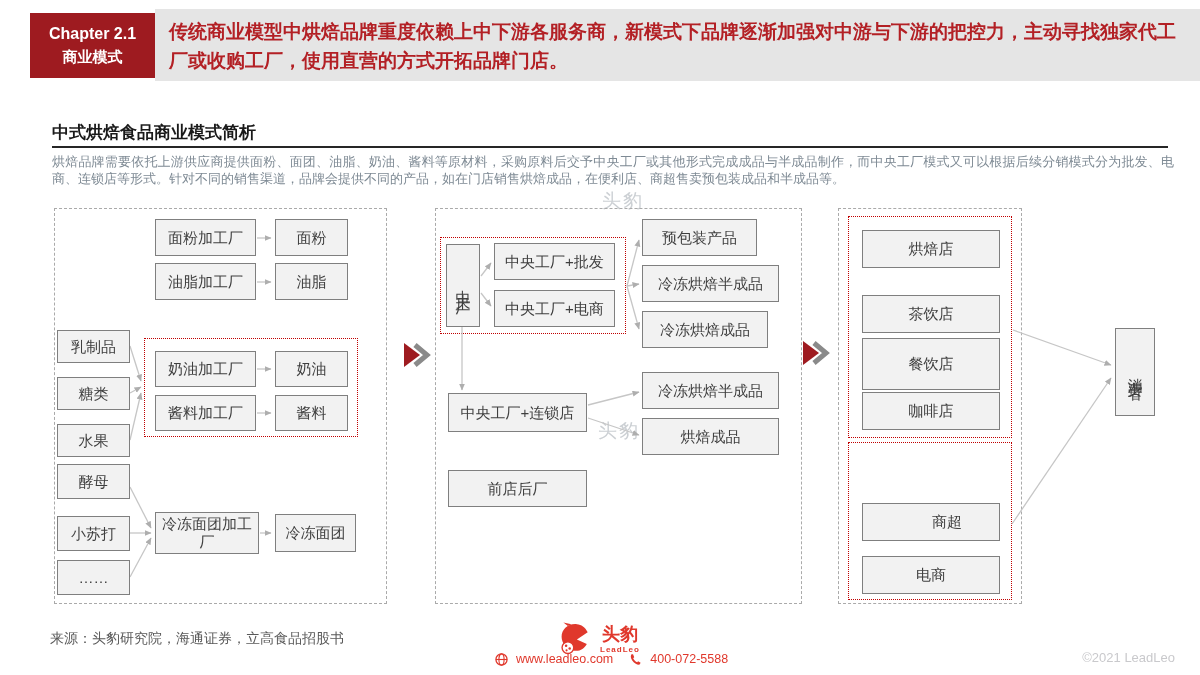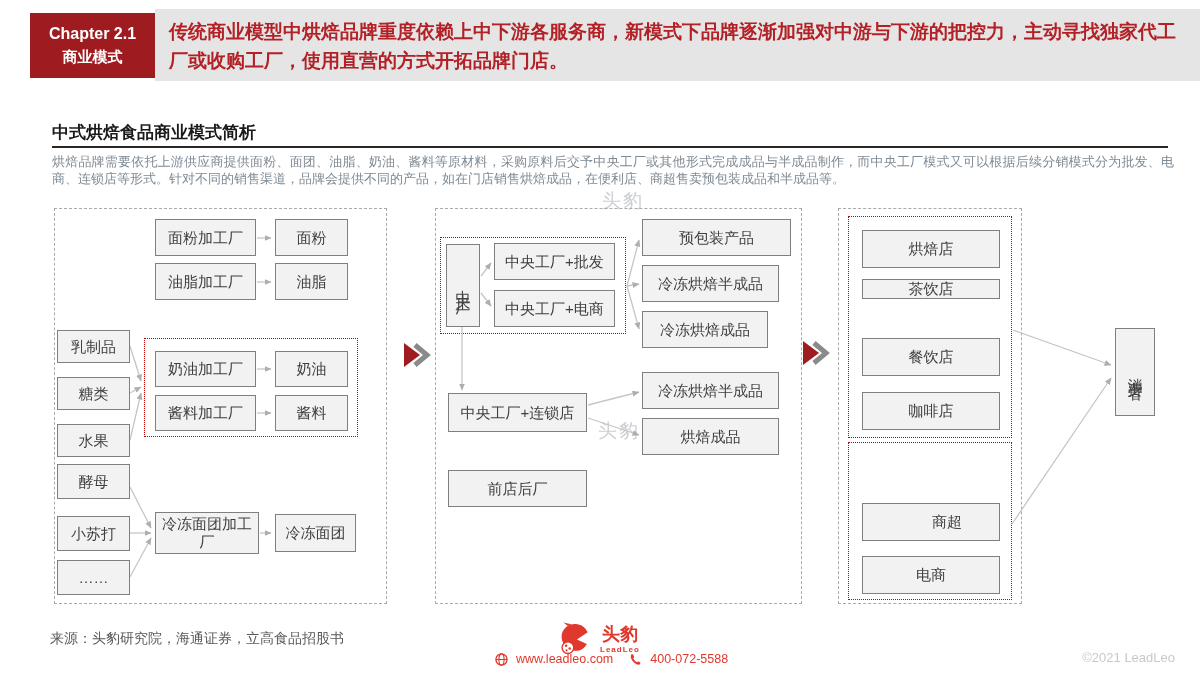--- a/index.html
+++ b/index.html
@@ -131,31 +131,31 @@
 
   <div class="node" style="left:45px;top:464px;width:73px;height:35px;">酵母</div>
   <div class="node" style="left:45px;top:516px;width:73px;height:35px;">小苏打</div>
   <div class="node" style="left:45px;top:560px;width:73px;height:35px;">……</div>
   <div class="node" style="left:143px;top:512px;width:104px;height:42px;padding:0 6px;">冷冻面团加工厂</div>
   <div class="node" style="left:263px;top:514px;width:81px;height:38px;">冷冻面团</div>
 
   <div class="node vert" style="left:434px;top:244px;width:34px;height:83px;">中央工厂</div>
   <div class="node" style="left:482px;top:243px;width:121px;height:37px;">中央工厂+批发</div>
   <div class="node" style="left:482px;top:290px;width:121px;height:37px;">中央工厂+电商</div>
-  <div class="node" style="left:630px;top:219px;width:149px;height:37px;text-align:right;">预包装产品</div>
+  <div class="node" style="left:630px;top:219px;width:115px;height:37px;text-align:right;">预包装产品</div>
   <div class="node" style="left:630px;top:265px;width:137px;height:37px;">冷冻烘焙半成品</div>
   <div class="node" style="left:630px;top:311px;width:126px;height:37px;">冷冻烘焙成品</div>
   <div class="node" style="left:436px;top:393px;width:139px;height:39px;">中央工厂+连锁店</div>
   <div class="node" style="left:630px;top:372px;width:137px;height:37px;">冷冻烘焙半成品</div>
   <div class="node" style="left:630px;top:418px;width:137px;height:37px;">烘焙成品</div>
   <div class="node" style="left:436px;top:470px;width:139px;height:37px;">前店后厂</div>
 
   <div class="node" style="left:850px;top:230px;width:138px;height:38px;">烘焙店</div>
-  <div class="node" style="left:850px;top:279px;width:138px;height:20px;">茶饮店</div>
-  <div class="node" style="left:850px;top:338px;width:138px;height:38px;">餐饮店</div>
+  <div class="node" style="left:850px;top:295px;width:138px;height:38px;">茶饮店</div>
+  <div class="node" style="left:850px;top:338px;width:138px;height:52px;">餐饮店</div>
   <div class="node" style="left:850px;top:392px;width:138px;height:38px;">咖啡店</div>
   <div class="node" style="left:850px;top:503px;width:138px;height:38px;padding-left:32px;">商超</div>
   <div class="node" style="left:850px;top:556px;width:138px;height:38px;">电商</div>
   <div class="node vert" style="left:1103px;top:328px;width:40px;height:88px;">消费者</div>
 
   <div class="source">来源：头豹研究院，海通证券，立高食品招股书</div>
 
   <div class="logo">
     <svg width="36" height="37" viewBox="0 0 40 40">
       <path d="M21 3 C11 2 4 9 4 17 C4 24 9 30 16 32 C23 34 29 31 32 25 L21 20 L33 12 C30 6 26 3.5 21 3 Z" fill="#e0382c"></path>

